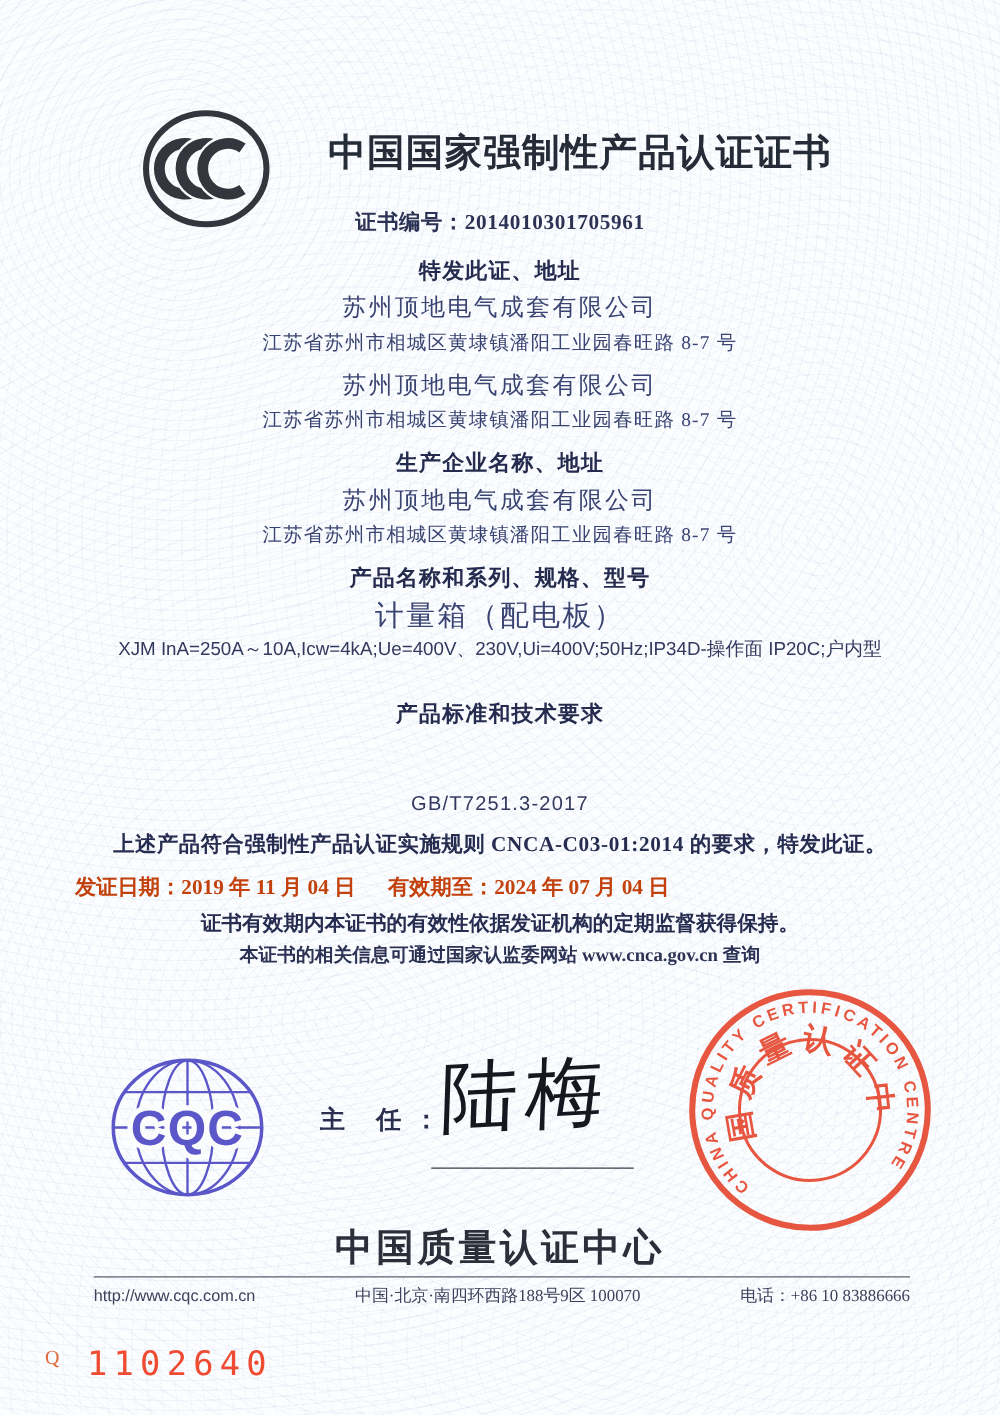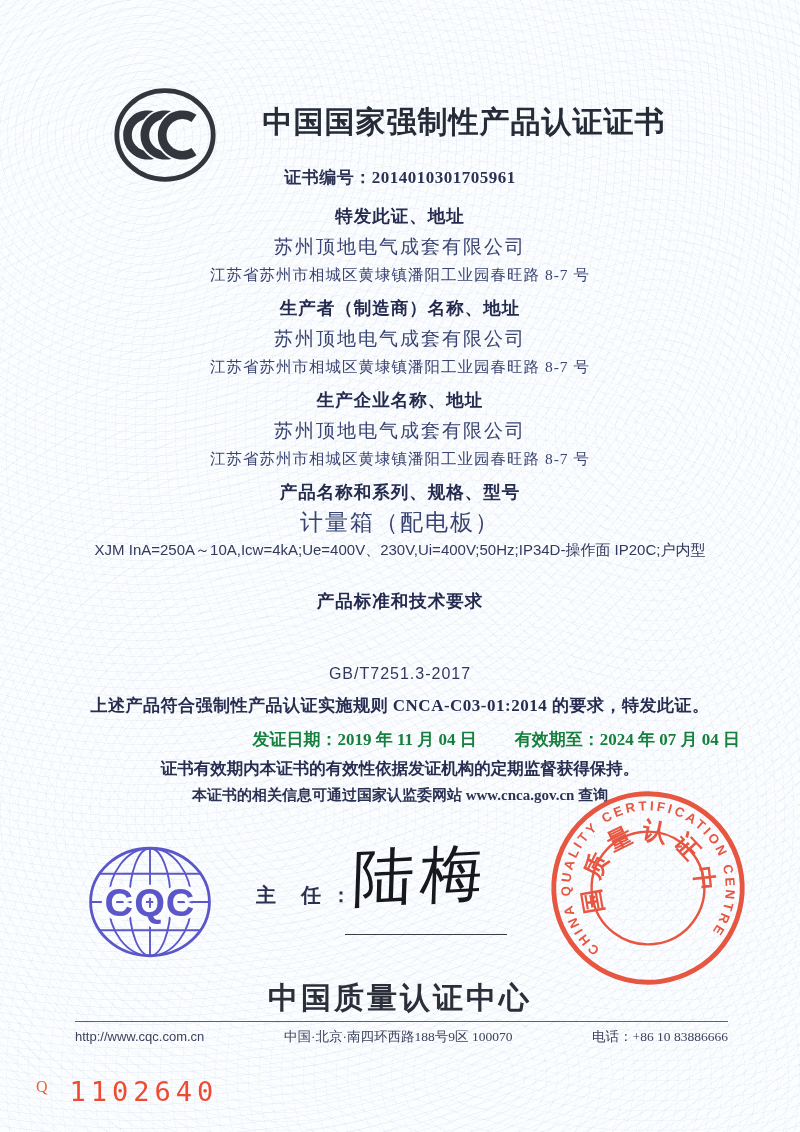--- a/index.html
+++ b/index.html
@@ -40,21 +40,21 @@
   .sec-heading { font-size:17.5px; font-weight:700; color:#252b4e; line-height:24px; margin-bottom:6px; letter-spacing:1px;}
   .sec-company { font-size:19px; color:#3a4472; line-height:26px; margin-bottom:3px; letter-spacing:2px;}
   .sec-address { font-size:15.5px; color:#3a4472; line-height:24px; margin-bottom:9px; letter-spacing:1px;}
   .prod-name { font-size:23px; color:#3a4472; line-height:26px; margin-bottom:2px; letter-spacing:2px;}
   .prod-spec {
     font-size:15px; color:#33395e; line-height:24px; margin:0 auto 27px auto;
     max-width:640px; font-family:"Liberation Sans", sans-serif;
   }
   .std-value { font-size:16px; color:#33395e; line-height:26px; margin-bottom:5px; font-family:"Liberation Sans", sans-serif; letter-spacing:1px;margin-top:48px;}
   .statement { font-size:17px; font-weight:700; color:#272d50; line-height:27px; margin-bottom:7px; letter-spacing:.5px;}
-  .dates-row { display:flex; justify-content:flex-end; gap:38px; font-size:17px; font-weight:700; color:#15803d; line-height:27px; margin-bottom:2px; }
+  .dates-row { display:flex; justify-content:flex-start; gap:26px; font-size:17px; font-weight:700; color:#c2410c; line-height:27px; margin-bottom:2px; }
   .validity-note, .change-note { font-size:16.5px; font-weight:700; color:#272d50; line-height:27px; }
   .info-note { font-size:15px; font-weight:600; color:#2c3254; line-height:27px; }
 
   .cqc-logo { left:84px; top:838px; width:132px; height:128px; }
   .director-label {
     left:256px; top:882px; font-size:20px; font-weight:600;
     color:#2b3050; letter-spacing:10px; font-family:"Liberation Serif", serif;
   }
   .signature {
     left:352px; top:832px; width:200px; height:100px;
@@ -105,21 +105,20 @@
 <div class="abs doc-col">
   <div class="cert-no">证书编号：2014010301705961</div>
 
   <div>
     <div class="sec-heading">特发此证、地址</div>
     <div class="sec-company">苏州顶地电气成套有限公司</div>
     <div class="sec-address">江苏省苏州市相城区黄埭镇潘阳工业园春旺路 8-7 号</div>
   </div>
 
   <div>
-    <div class="sec-heading">生产者（制造商）名称、地址</div>
     <div class="sec-company">苏州顶地电气成套有限公司</div>
     <div class="sec-address">江苏省苏州市相城区黄埭镇潘阳工业园春旺路 8-7 号</div>
   </div>
 
   <div>
     <div class="sec-heading">生产企业名称、地址</div>
     <div class="sec-company">苏州顶地电气成套有限公司</div>
     <div class="sec-address">江苏省苏州市相城区黄埭镇潘阳工业园春旺路 8-7 号</div>
   </div>
 

